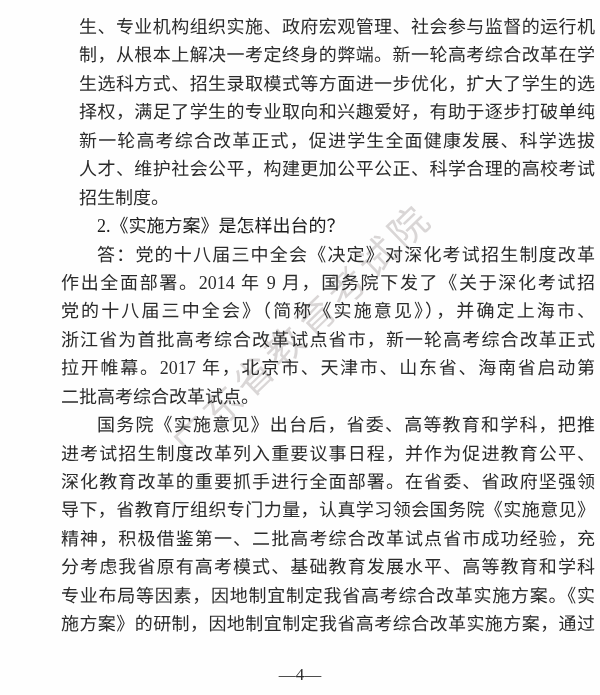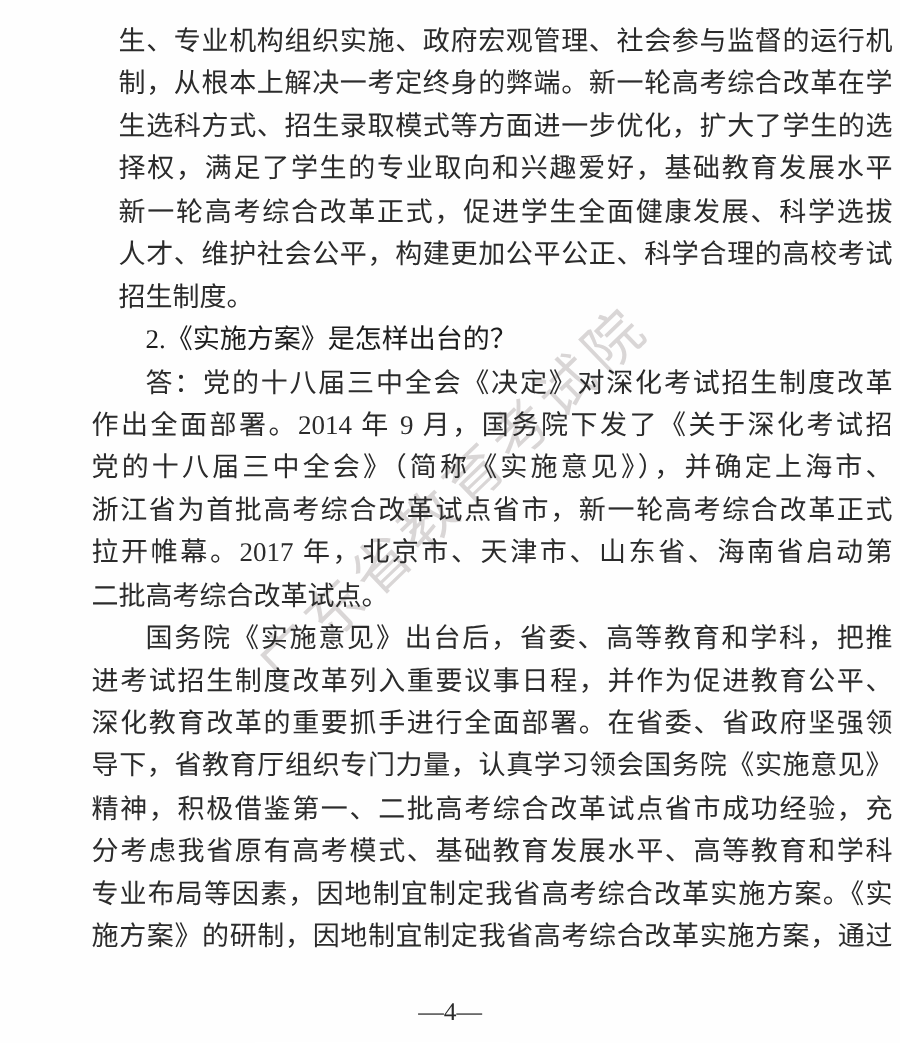--- a/index.html
+++ b/index.html
@@ -69,21 +69,21 @@
 </head>
 <body>
 
 <div class="page">
   <div class="watermark">广东省教育考试院</div>
 
   <div class="text-block">
       <div class="line narrow">生、专业机构组织实施、政府宏观管理、社会参与监督的运行机</div>
       <div class="line narrow">制，从根本上解决一考定终身的弊端。新一轮高考综合改革在学</div>
       <div class="line narrow">生选科方式、招生录取模式等方面进一步优化，扩大了学生的选</div>
-      <div class="line narrow">择权，满足了学生的专业取向和兴趣爱好，基础教育发展水平</div>
+      <div class="line narrow">择权，满足了学生的专业取向和兴趣爱好，有助于逐步打破单纯</div>
       <div class="line narrow">新一轮高考综合改革正式，促进学生全面健康发展、科学选拔</div>
       <div class="line narrow">人才、维护社会公平，构建更加公平公正、科学合理的高校考试</div>
       <div class="line narrow short">招生制度。</div>
       <div class="line heading">2.《实施方案》是怎样出台的？</div>
       <div class="line indent">答：党的十八届三中全会《决定》对深化考试招生制度改革</div>
       <div class="line">作出全面部署。2014 年 9 月，国务院下发了《关于深化考试招</div>
       <div class="line">党的十八届三中全会》（简称《实施意见》），并确定上海市、</div>
       <div class="line">浙江省为首批高考综合改革试点省市，新一轮高考综合改革正式</div>
       <div class="line">拉开帷幕。2017 年，北京市、天津市、山东省、海南省启动第</div>
       <div class="line short">二批高考综合改革试点。</div>

